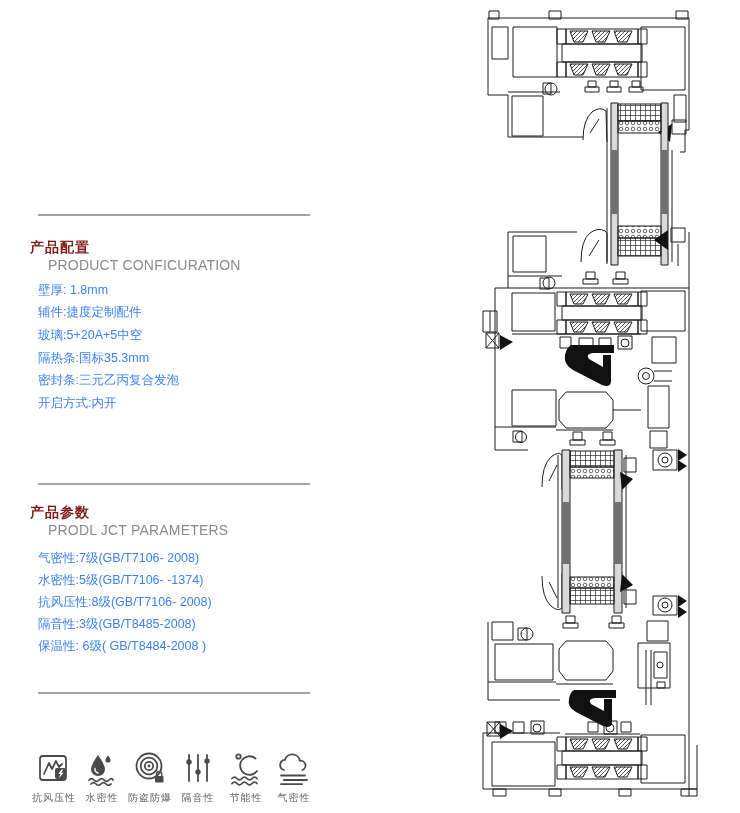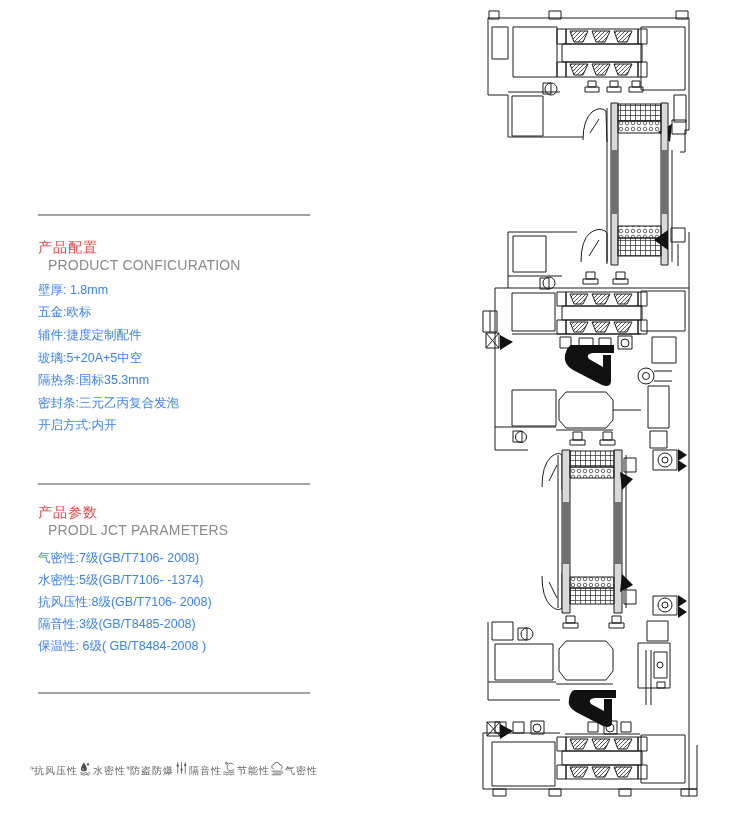--- a/index.html
+++ b/index.html
@@ -4,48 +4,47 @@
 <style>
   html,body{margin:0;padding:0;}
   body{
     width:740px;height:813px;background:#ffffff;position:relative;overflow:hidden;
     font-family:"Liberation Sans","DejaVu Sans",sans-serif;
   }
   .rule{position:absolute;left:38px;width:272px;height:2px;background:#a3a3a3;}
   #rule-1{top:214px}
   #rule-2{top:483px}
   #rule-3{top:692px}
-  .sec-title{position:absolute;left:38px;font-size:14px;font-weight:normal;color:#ef4444;letter-spacing:1px;}
+  .sec-title{position:absolute;left:30px;font-size:14px;font-weight:bold;color:#7f1d1d;letter-spacing:1px;}
   #title-config{top:239px}
   #title-params{top:504px}
   .sec-sub{position:absolute;left:48px;font-size:14px;color:#8a8a8a;letter-spacing:0.2px;}
   #sub-config{top:257px}
   #sub-params{top:522px}
   .spec-list{position:absolute;left:38px;margin:0;padding:0;list-style:none;font-size:12.5px;color:#3b82f6;}
   #config-list{top:279px}
   #config-list li{height:22.6px;display:flex;align-items:center;}
   #params-list{top:547px}
   #params-list li{height:22px;display:flex;align-items:center;}
   .features{position:absolute;left:30px;top:750px;display:flex;}
-  .feature{width:48px;display:flex;flex-direction:row;align-items:center;}
+  .feature{width:48px;display:flex;flex-direction:column;align-items:center;}
   .feature svg{width:36px;height:36px;display:block;}
   .flabel{margin-top:5px;font-size:10px;color:#646464;letter-spacing:1px;white-space:nowrap;}
   #drawing{position:absolute;left:0;top:0;}
 </style>
 </head>
 <body>
 
 <div id="rule-1" class="rule"></div>
 
 <div id="title-config" class="sec-title">产品配置</div>
 <div id="sub-config" class="sec-sub">PRODUCT CONFICURATION</div>
 
 <ul id="config-list" class="spec-list">
   <li>壁厚: 1.8mm</li>
-  <li>五金:欧标</li>
   <li>辅件:捷度定制配件</li>
   <li>玻璃:5+20A+5中空</li>
   <li>隔热条:国标35.3mm</li>
   <li>密封条:三元乙丙复合发泡</li>
   <li>开启方式:内开</li>
 </ul>
 
 <div id="rule-2" class="rule"></div>
 
 <div id="title-params" class="sec-title">产品参数</div>

